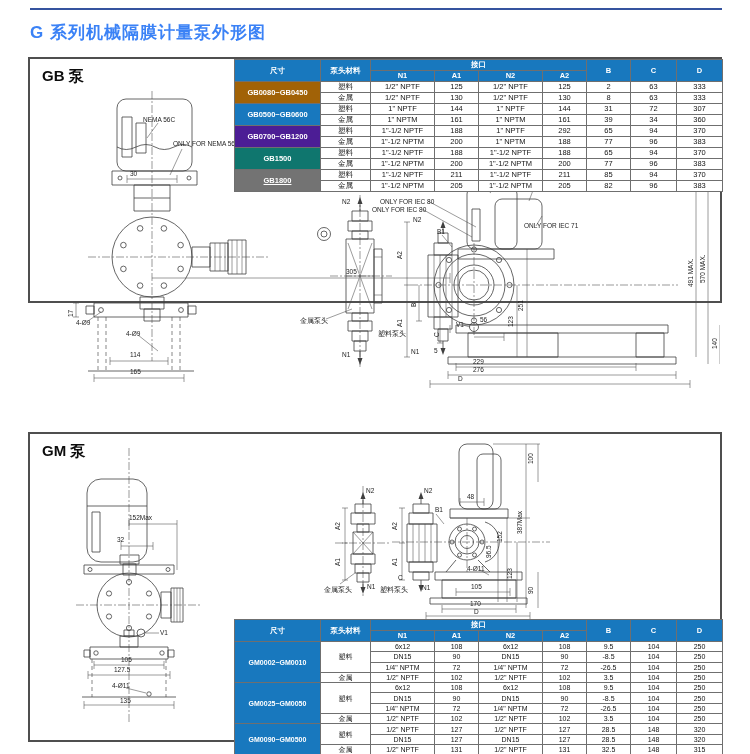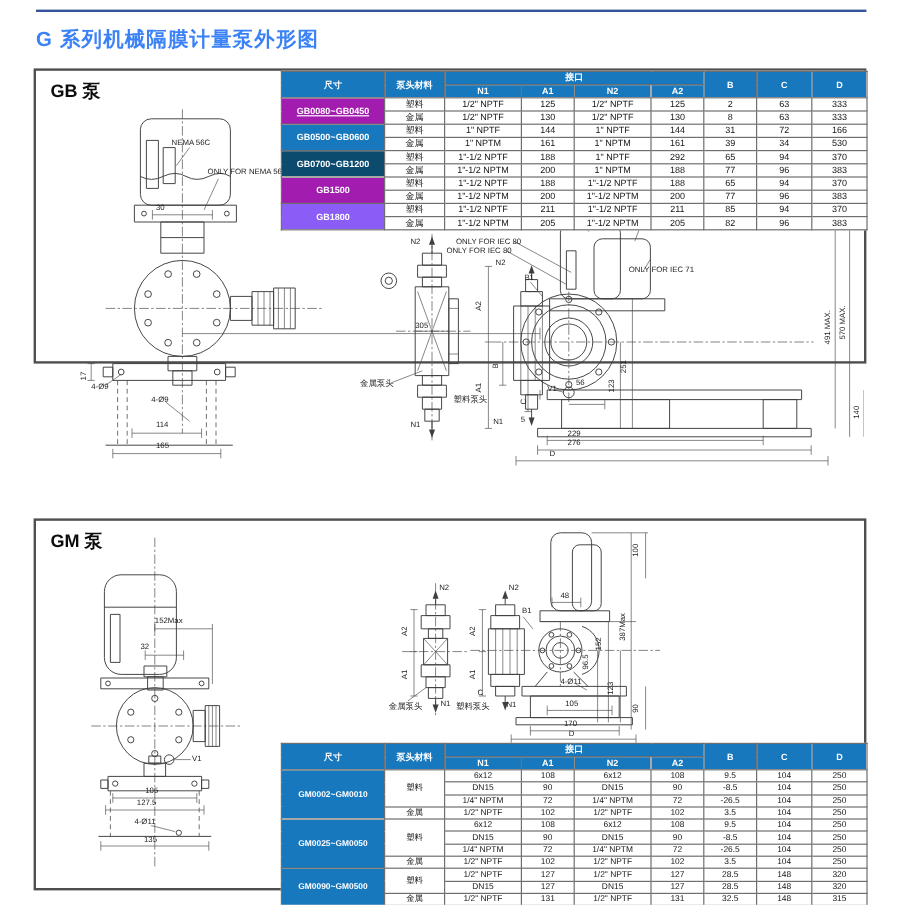--- a/index.html
+++ b/index.html
@@ -223,21 +223,21 @@
       </tr>
       <tr>
         <th style="background: rgb(24, 120, 190);">N1</th>
         <th style="background: rgb(24, 120, 190);">A1</th>
         <th style="background: rgb(24, 120, 190);">N2</th>
         <th style="background: rgb(24, 120, 190);">A2</th>
       </tr>
     </thead>
     <tbody>
         <tr>
-          <td class="size-cell" rowspan="2" style="background: #a21caf; text-decoration: underline;">GB0080~GB0450</td>
+          <td class="size-cell" rowspan="2" style="background: #a16207;">GB0080~GB0450</td>
           <td class="mat-cell" rowspan="1">塑料</td>
           <td>1/2" NPTF</td>
           <td>125</td>
           <td>1/2" NPTF</td>
           <td>125</td>
           <td>2</td>
           <td>63</td>
           <td>333</td>
         </tr>
         <tr>
@@ -252,76 +252,76 @@
         </tr>
         <tr>
           <td class="size-cell" rowspan="2" style="background: rgb(24, 120, 190);">GB0500~GB0600</td>
           <td class="mat-cell" rowspan="1">塑料</td>
           <td>1" NPTF</td>
           <td>144</td>
           <td>1" NPTF</td>
           <td>144</td>
           <td>31</td>
           <td>72</td>
-          <td>166</td>
+          <td>307</td>
         </tr>
         <tr>
           <td class="mat-cell" rowspan="1">金属</td>
           <td>1" NPTM</td>
           <td>161</td>
           <td>1" NPTM</td>
           <td>161</td>
           <td>39</td>
           <td>34</td>
-          <td>530</td>
-        </tr>
-        <tr>
-          <td class="size-cell" rowspan="2" style="background: #0c4a6e;">GB0700~GB1200</td>
+          <td>360</td>
+        </tr>
+        <tr>
+          <td class="size-cell" rowspan="2" style="background: #4c1d95;">GB0700~GB1200</td>
           <td class="mat-cell" rowspan="1">塑料</td>
           <td>1"-1/2 NPTF</td>
           <td>188</td>
           <td>1" NPTF</td>
           <td>292</td>
           <td>65</td>
           <td>94</td>
           <td>370</td>
         </tr>
         <tr>
           <td class="mat-cell" rowspan="1">金属</td>
           <td>1"-1/2 NPTM</td>
           <td>200</td>
           <td>1" NPTM</td>
           <td>188</td>
           <td>77</td>
           <td>96</td>
           <td>383</td>
         </tr>
         <tr>
-          <td class="size-cell" rowspan="2" style="background: #a21caf;">GB1500</td>
+          <td class="size-cell" rowspan="2" style="background: #0f766e;">GB1500</td>
           <td class="mat-cell" rowspan="1">塑料</td>
           <td>1"-1/2 NPTF</td>
           <td>188</td>
           <td>1"-1/2 NPTF</td>
           <td>188</td>
           <td>65</td>
           <td>94</td>
           <td>370</td>
         </tr>
         <tr>
           <td class="mat-cell" rowspan="1">金属</td>
           <td>1"-1/2 NPTM</td>
           <td>200</td>
           <td>1"-1/2 NPTM</td>
           <td>200</td>
           <td>77</td>
           <td>96</td>
           <td>383</td>
         </tr>
         <tr>
-          <td class="size-cell" rowspan="2" style="background: #8b5cf6;">GB1800</td>
+          <td class="size-cell" rowspan="2" style="background: #737373; text-decoration: underline;">GB1800</td>
           <td class="mat-cell" rowspan="1">塑料</td>
           <td>1"-1/2 NPTF</td>
           <td>211</td>
           <td>1"-1/2 NPTF</td>
           <td>211</td>
           <td>85</td>
           <td>94</td>
           <td>370</td>
         </tr>
         <tr>

